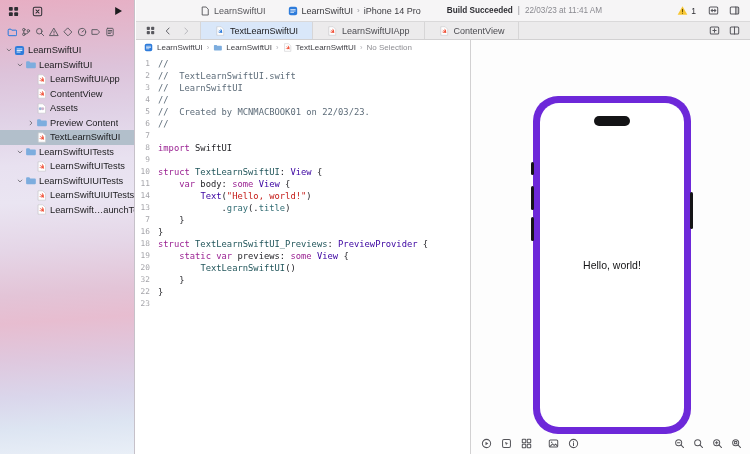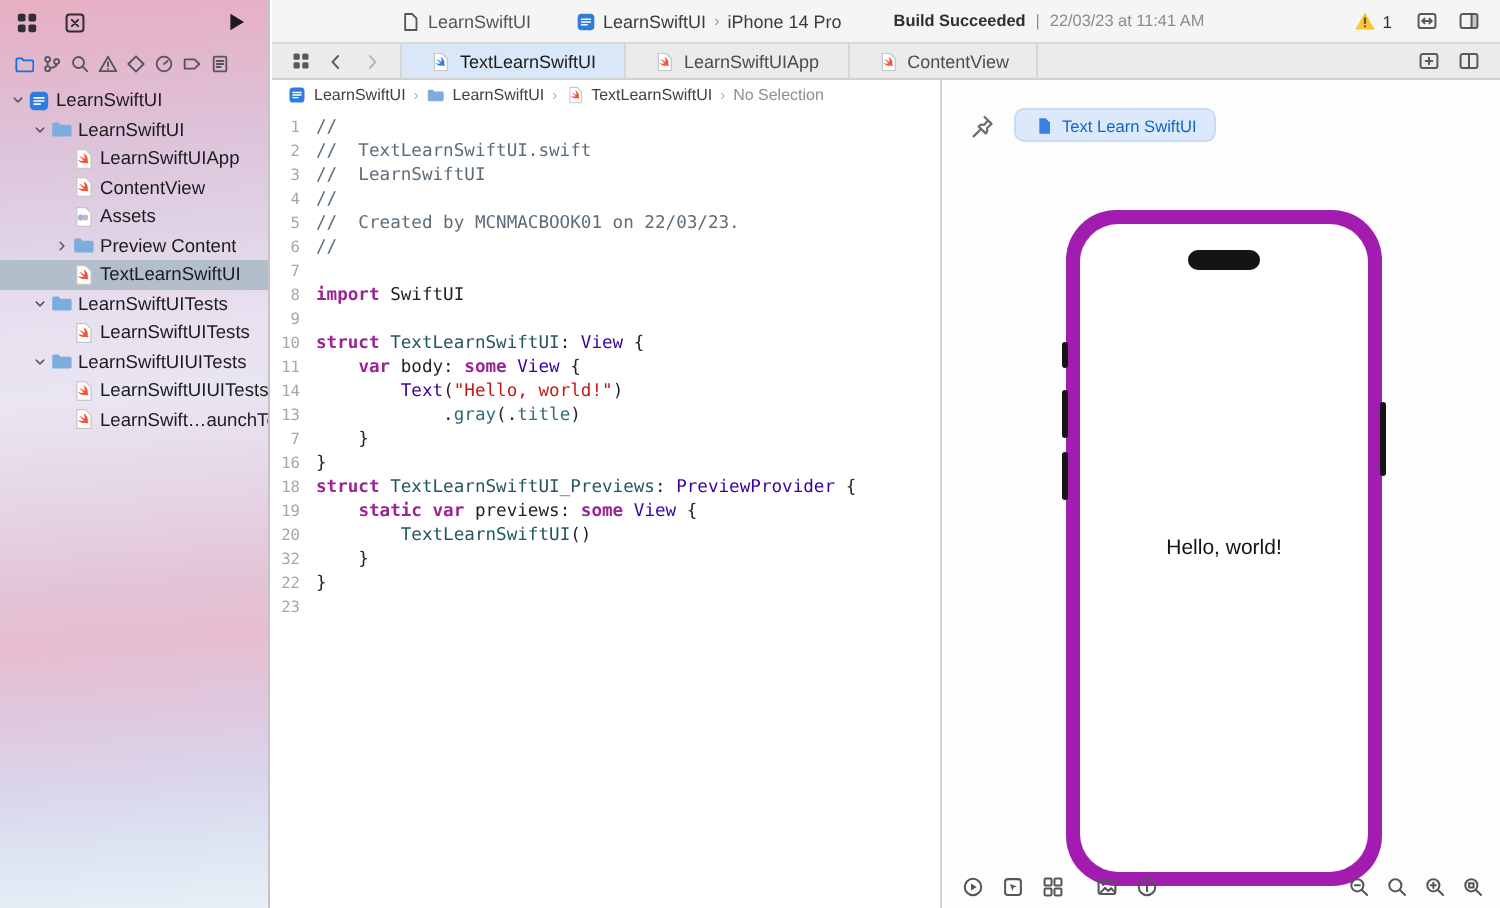--- a/index.html
+++ b/index.html
@@ -46,34 +46,34 @@
   .editor-col{width:335px;background:#fff;border-right:1px solid #d2d1d2;display:flex;flex-direction:column}
   .jumpbar{height:15px;display:flex;align-items:center;gap:4px;padding:0 8px;font-size:8px;color:#3f3f44;background:#fff}
   .jb-sep{color:#b2b2b7;font-size:7.5px}
   .jb-muted{color:#8e8e93}
   .code{flex:1;font-family:"DejaVu Sans Mono","Liberation Mono",monospace;font-size:8.8px;line-height:12px;padding-top:3px;overflow:hidden}
   .cl{display:flex;height:12px;align-items:center}
   .cl.cur{background:#dcebfb}
   .ln{flex:none;width:22px;text-align:right;padding-right:8px;font-size:7.8px;color:#a5a5aa}
   .ct{white-space:pre}
   .caret{display:inline-block;width:1px;height:10px;background:#1c1c1e;vertical-align:middle}
-  .seg-k{color:#9b2393;font-weight:700}
+  .seg-k{color:#9b2393;font-weight:400}
   .seg-s{color:#c41a16}
   .seg-num{color:#1c00cf}
   .seg-c{color:#5d6c79}
   .seg-t1{color:#23575c}
   .seg-t2{color:#3900a0}
   .seg-m{color:#326d74}
   .seg-p{color:#1f1f24}
 
   
   .canvas-col{flex:1;position:relative;background:#fdfdfd}
   .canvas-head{position:absolute;left:14px;top:14px;display:flex;align-items:center;gap:10px;color:#6b6b70}
   .preview-btn{display:flex;align-items:center;gap:4px;background:#dce9fa;border:1px solid #c6dbf4;border-radius:5px;padding:2.5px 9px;font-size:8.3px;color:#0f66d0}
-  .phone{position:absolute;left:62px;top:65px;width:158px;height:338px;background:#a21caf;border-radius:25px}
+  .phone{position:absolute;left:62px;top:56px;width:158px;height:338px;background:#6d28d9;border-radius:25px}
   .pbtn{position:absolute;background:#141416;border-radius:2px}
   .pb1{left:-2px;top:66px;width:3px;height:13px}
   .pb2{left:-2px;top:90px;width:3px;height:24px}
   .pb3{left:-2px;top:121px;width:3px;height:24px}
   .pb4{right:-2px;top:96px;width:3px;height:37px}
   .screen{position:absolute;inset:7px;background:#fff;border-radius:19px;display:flex;align-items:center;justify-content:center}
   .island{position:absolute;top:13px;left:50%;transform:translateX(-50%);width:36px;height:10px;background:#141416;border-radius:5px}
   .hello{font-size:10.5px;color:#141416}
   .canvas-toolbar{position:absolute;left:10px;right:8px;bottom:5px;display:flex;align-items:center;color:#55555a}
   .ct-left{display:flex;gap:9px}
@@ -524,35 +524,20 @@
             <span class="ct"><span class="seg-p">}</span></span>
           </div>
           <div class="cl">
             <span class="ln">23</span>
             <span class="ct"></span>
           </div>
         </div>
     </section>
 
     <section class="canvas-col">
-      <div class="canvas-head">
-        <span data-icon="pin">
-            <svg width="12" height="12" viewBox="0 0 12 12" fill="none" stroke="currentColor" stroke-width="1.1" stroke-linecap="round" stroke-linejoin="round">
-              <path d="M7.3 1.5l3.2 3.2M9 3.2L7 5.5c-.9-.3-2-.1-2.7.7l3.5 3.5c.8-.7 1-1.8.7-2.7l2.3-2M4.9 8.1L1.8 11.2"></path>
-            </svg>
-          </span>
-        <div class="preview-btn">
-          <span data-icon="bluedoc">
-              <svg width="10" height="10" viewBox="0 0 12 12" fill="none" stroke="currentColor" stroke-width="1.1" stroke-linecap="round" stroke-linejoin="round">
-                <path d="M3.2 1.3h3.8l2.6 2.6v6.8H3.2z" fill="#3b82de" stroke="none"></path>
-              </svg>
-            </span>
-          <span>Text Learn SwiftUI</span>
-        </div>
-      </div>
 
       <div class="phone">
         <span class="pbtn pb1"></span>
         <span class="pbtn pb2"></span>
         <span class="pbtn pb3"></span>
         <span class="pbtn pb4"></span>
         <div class="screen">
           <div class="island"></div>
           <div class="hello">Hello, world!</div>
         </div>

